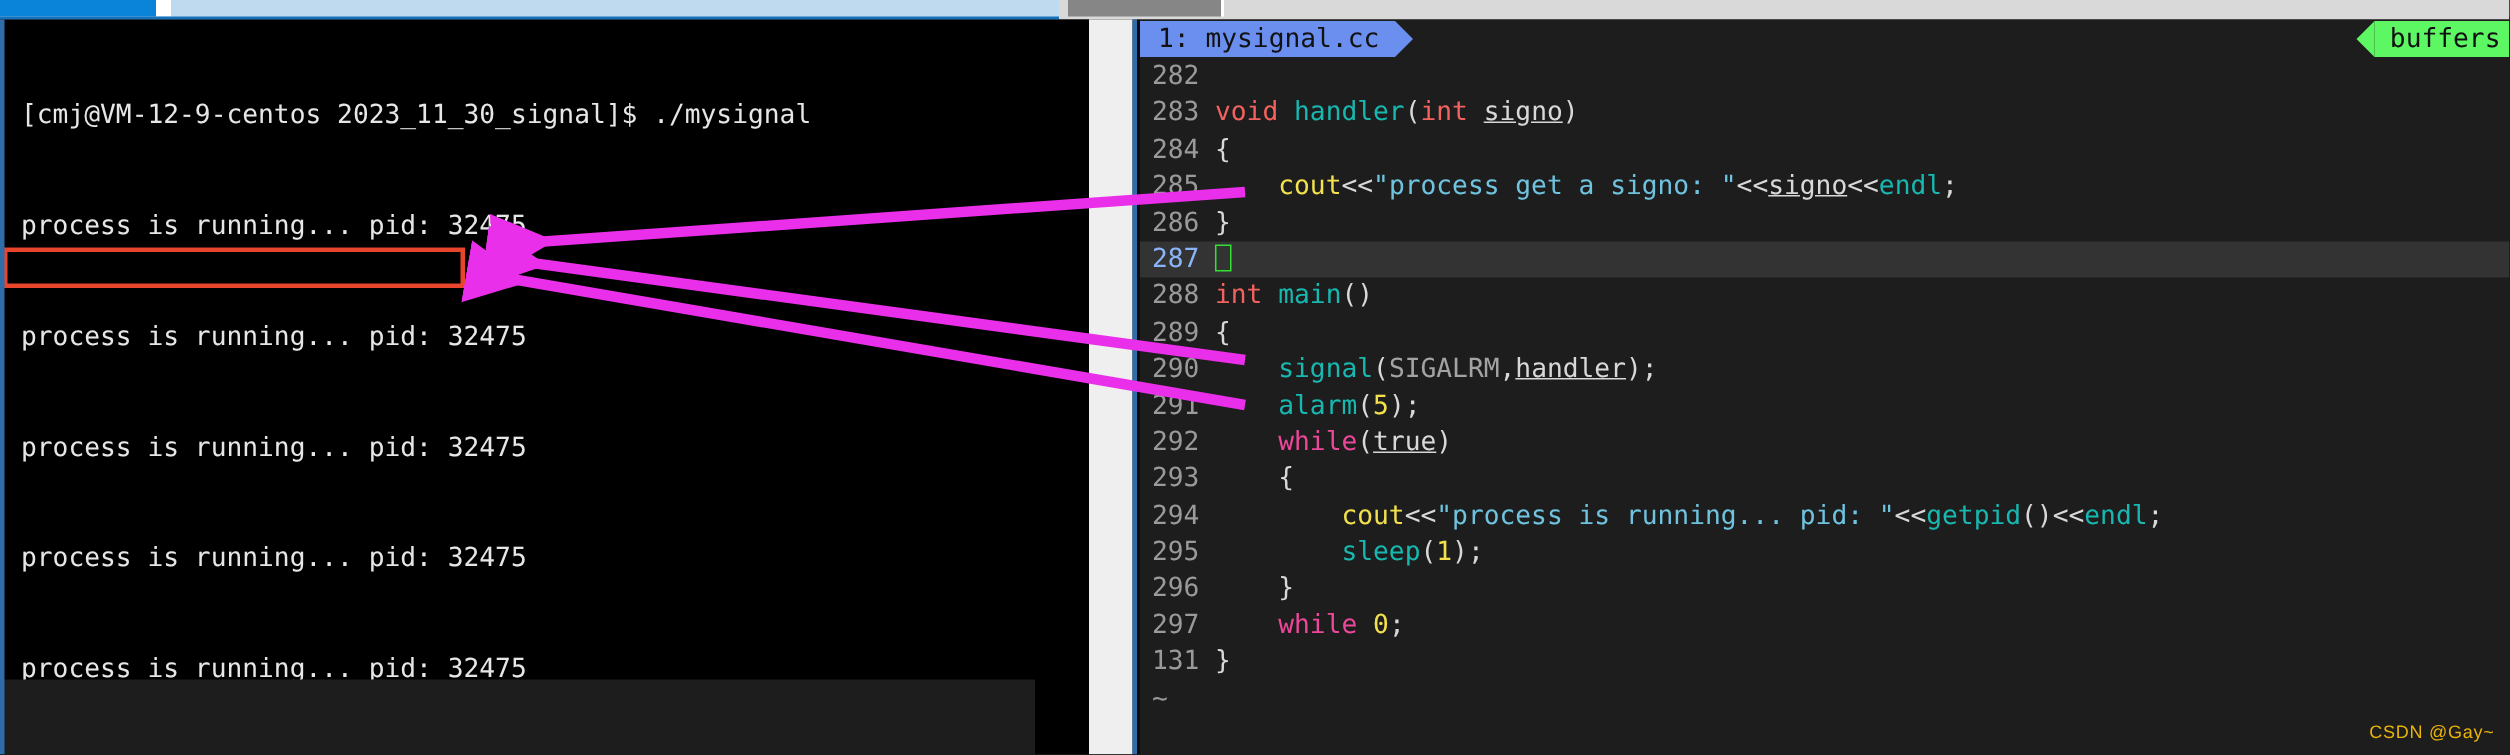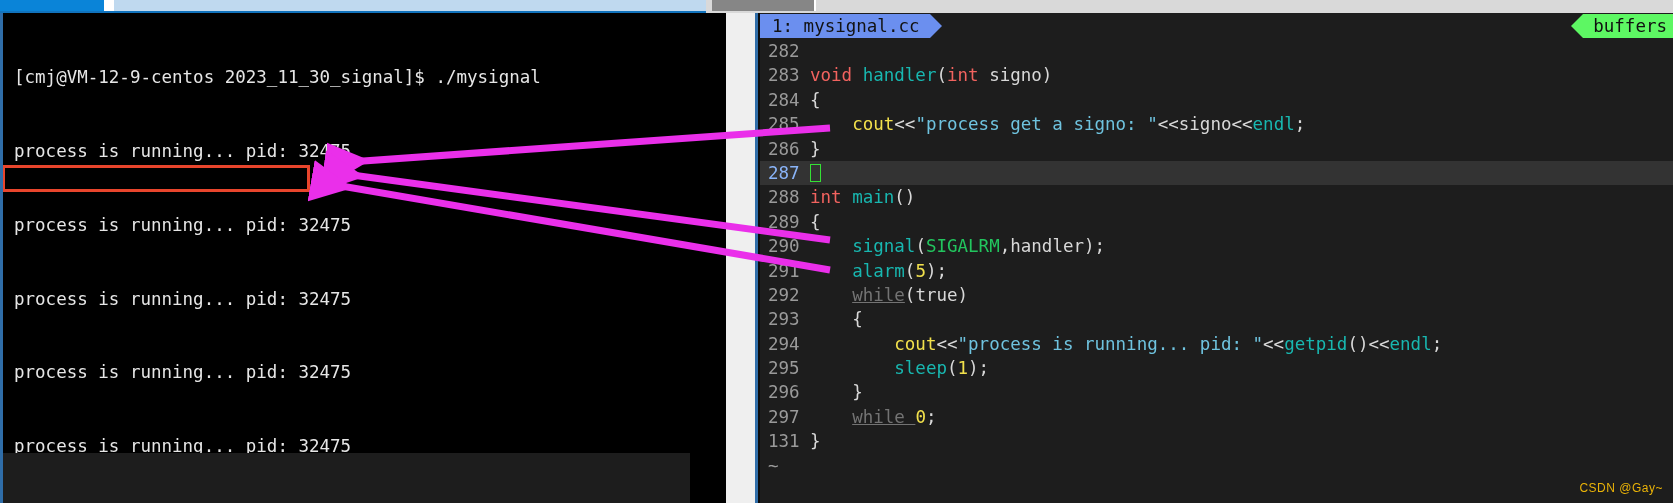--- a/index.html
+++ b/index.html
@@ -211,26 +211,26 @@
     padding-left: 8px;
     color: #9a9a9a;
     box-sizing: border-box;
   }
   .code-line.current .ln { color: #8ab4f8; }
   .code-txt { color: #d8d8d8; }
 
   
   .t-type    { color: #f2635f; text-align: right; }
   .t-fn      { color: #18b7b0; }
-  .t-ident   { color: #d8d8d8; }
+  .t-ident   { color: #d8d8d8; text-decoration: underline; }
   .t-stream  { color: #f2e14c; }
   .t-str     { color: #6fc3df; }
-  .t-kw      { color: #737373; text-decoration: underline; }
+  .t-kw      { color: #ec4899; }
   .t-num     { color: #f2e14c; }
-  .t-macro   { color: #22c55e; }
+  .t-macro   { color: #a3a3a3; }
   .t-endl    { color: #18b7b0; }
   .t-punct   { color: #d8d8d8; }
   .t-tilde   { color: #9a9a9a; }
 
   .cursor-block {
     display: inline-block;
     width: 11px;
     height: 18px;
     border: 1.5px solid #35e035;
     box-sizing: border-box;

